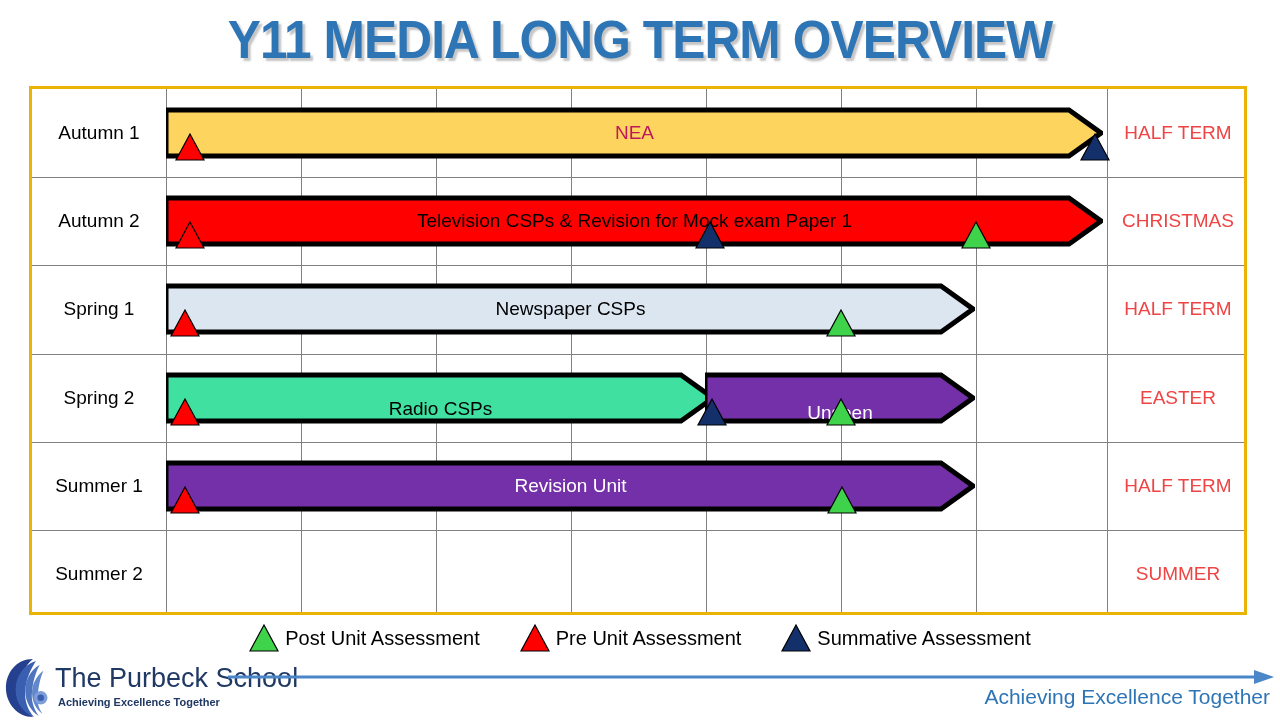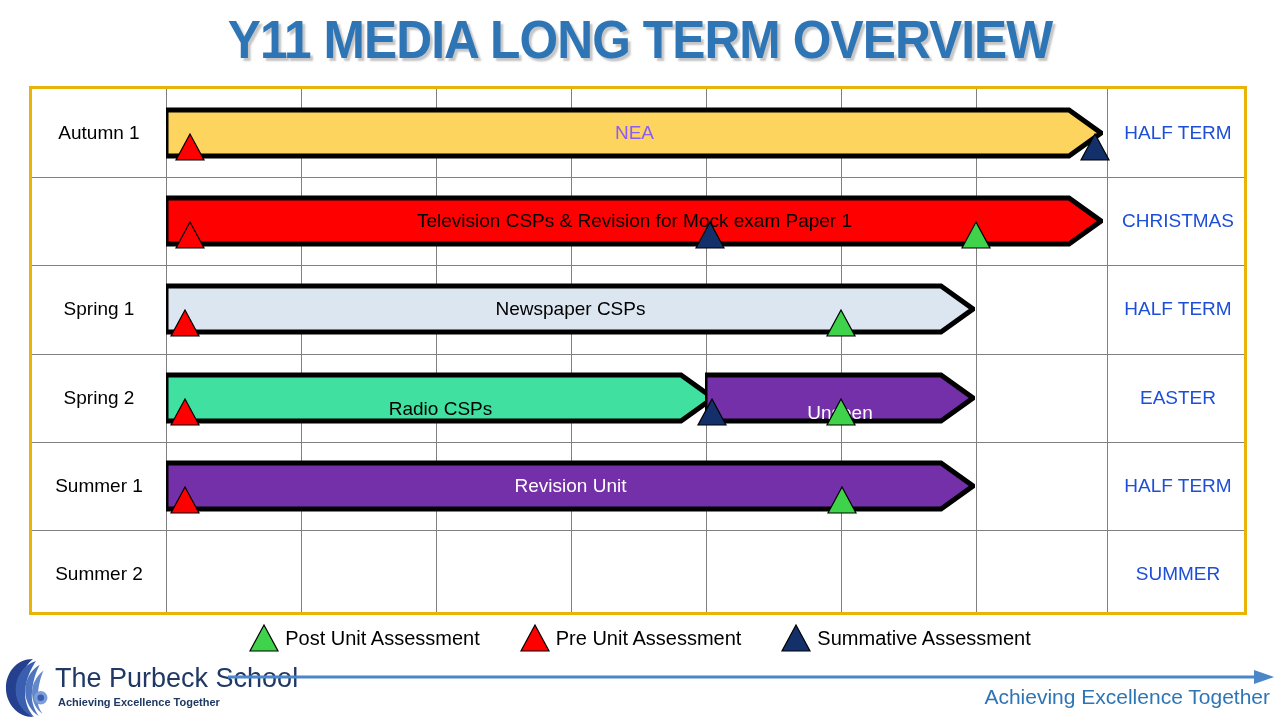--- a/index.html
+++ b/index.html
@@ -50,21 +50,21 @@
     position:absolute; left:0; top:0;
     width:134px; height:100%;
     display:flex; align-items:center; justify-content:center;
     font-size:19px; color:#000;
     z-index:6;
   }
   .termlabel{
     position:absolute; top:0;
     left:1075px; width:142px; height:100%;
     display:flex; align-items:center; justify-content:center;
-    font-size:19px; color:#1d4ed8;
+    font-size:19px; color:#ef4444;
     z-index:6;
     white-space:nowrap;
   }
 
   
   .bar{
     position:absolute;
     height:52px;
     z-index:4;
     display:flex;align-items:center;justify-content:center;
@@ -140,30 +140,31 @@
     <div class="hline" style="top: 264.5px;"></div>
     <div class="hline" style="top: 352.667px;"></div>
     <div class="hline" style="top: 440.833px;"></div>
     <div class="row" style="top: 0px; height: 88.1667px;">
       <div class="rowlabel">Autumn 1</div>
       <div class="termlabel">HALF TERM</div>
       <div class="bar" style="left: 134px; width: 937px; top: 18.0833px;">
         <svg class="barsvg" viewBox="0 0 937 52" preserveAspectRatio="none">
           <polygon points="0,3 903,3 935,26 903,49 0,49" fill="#FDD55E" stroke="#000" stroke-width="5" stroke-linejoin="miter" vector-effect="non-scaling-stroke"></polygon>
         </svg>
-        <div class="barlabel" style="color: #8b5cf6;">NEA</div>
+        <div class="barlabel" style="color: #be185d;">NEA</div>
       </div>
       <div class="tri" style="left: 143px; top: 44.0833px;"><svg viewBox="0 0 30 28" width="30" height="28">
           <polygon points="15,1 29,27 1,27" fill="#FF0000" stroke="#000" stroke-width="1.2"></polygon>
         </svg></div>
       <div class="tri" style="left: 1048px; top: 44.0833px;"><svg viewBox="0 0 30 28" width="30" height="28">
           <polygon points="15,1 29,27 1,27" fill="#13306B" stroke="#000" stroke-width="1.2"></polygon>
         </svg></div>
     </div>
     <div class="row" style="top: 88.1667px; height: 88.1667px;">
+      <div class="rowlabel">Autumn 2</div>
       <div class="termlabel">CHRISTMAS</div>
       <div class="bar" style="left: 134px; width: 937px; top: 18.0833px;">
         <svg class="barsvg" viewBox="0 0 937 52" preserveAspectRatio="none">
           <polygon points="0,3 903,3 935,26 903,49 0,49" fill="#FF0000" stroke="#000" stroke-width="5" stroke-linejoin="miter" vector-effect="non-scaling-stroke"></polygon>
         </svg>
         <div class="barlabel" style="color: rgb(0, 0, 0); text-align: center;">Television CSPs &amp; Revision for Mock exam Paper 1</div>
       </div>
       <div class="tri" style="left: 143px; top: 44.0833px;"><svg viewBox="0 0 30 28" width="30" height="28">
           <polygon points="15,1 29,27 1,27" fill="#FF0000" stroke="#000" stroke-width="1.2"></polygon>
         </svg></div>

